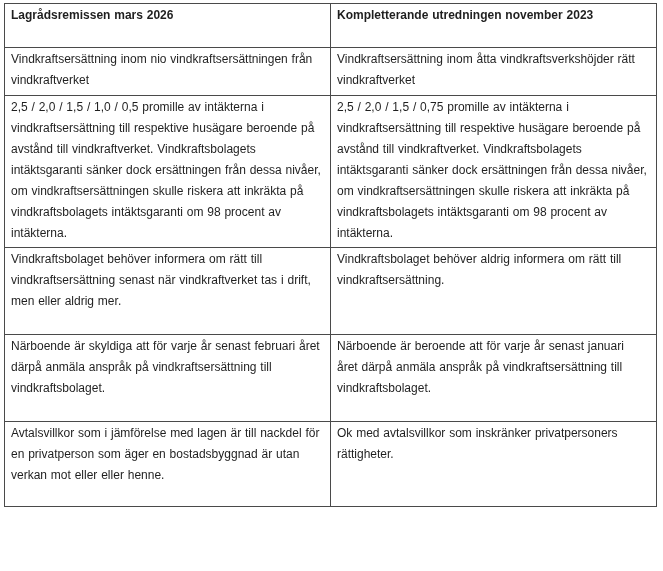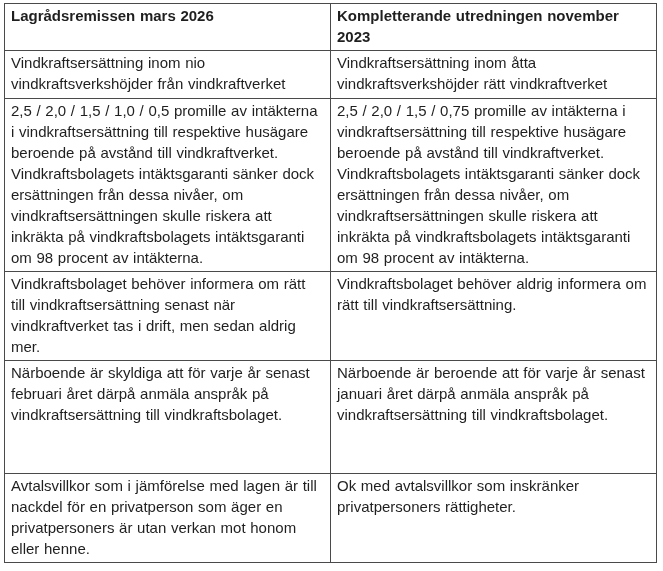--- a/index.html
+++ b/index.html
@@ -23,59 +23,59 @@
     table-layout: fixed;
     width: 652px;
     color: #1f1f1f;
   }
   table.comparison td {
     border: 1.5px solid #4a4a4a;
     vertical-align: top;
     box-sizing: border-box;
     width: 326px;
     padding: 1px 8px 3px 6px;
-    font-size: 15px;
+    font-size: 12px;
     line-height: 21px;
     word-spacing: 0.5px;
   }
   tr.hdr td {
     font-weight: bold;
     height: 44px;
   }
   tr.r1 td { height: 48px; }
   tr.r2 td { height: 149px; }
   tr.r3 td { height: 87px; }
-  tr.r4 td { height: 113px; }
+  tr.r4 td { height: 87px; }
   tr.r5 td { height: 85px; }
 </style>
 </head>
 <body>
 
 <div class="page">
   <table class="comparison">
     <tbody>
       <tr class="hdr">
         <td>Lagrådsremissen mars 2026</td>
         <td>Kompletterande utredningen november 2023</td>
       </tr>
       <tr class="r1">
-        <td>Vindkraftsersättning inom nio vindkraftsverkshöjder från vindkraftverket</td>
+        <td>Vindkraftsersättning inom nio vindkraftsersättningen från vindkraftverket</td>
         <td>Vindkraftsersättning inom åtta vindkraftsverkshöjder rätt vindkraftverket</td>
       </tr>
       <tr class="r2">
         <td>2,5 / 2,0 / 1,5 / 1,0 / 0,5 promille av intäkterna i vindkraftsersättning till respektive husägare beroende på avstånd till vindkraftverket. Vindkraftsbolagets intäktsgaranti sänker dock ersättningen från dessa nivåer, om vindkraftsersättningen skulle riskera att inkräkta på vindkraftsbolagets intäktsgaranti om 98 procent av intäkterna.</td>
         <td>2,5 / 2,0 / 1,5 / 0,75 promille av intäkterna i vindkraftsersättning till respektive husägare beroende på avstånd till vindkraftverket. Vindkraftsbolagets intäktsgaranti sänker dock ersättningen från dessa nivåer, om vindkraftsersättningen skulle riskera att inkräkta på vindkraftsbolagets intäktsgaranti om 98 procent av intäkterna.</td>
       </tr>
       <tr class="r3">
-        <td>Vindkraftsbolaget behöver informera om rätt till vindkraftsersättning senast när vindkraftverket tas i drift, men sedan aldrig mer.</td>
+        <td>Vindkraftsbolaget behöver informera om rätt till vindkraftsersättning senast när vindkraftverket tas i drift, men eller aldrig mer.</td>
         <td>Vindkraftsbolaget behöver aldrig informera om rätt till vindkraftsersättning.</td>
       </tr>
       <tr class="r4">
         <td>Närboende är skyldiga att för varje år senast februari året därpå anmäla anspråk på vindkraftsersättning till vindkraftsbolaget.</td>
         <td>Närboende är beroende att för varje år senast januari året därpå anmäla anspråk på vindkraftsersättning till vindkraftsbolaget.</td>
       </tr>
       <tr class="r5">
-        <td>Avtalsvillkor som i jämförelse med lagen är till nackdel för en privatperson som äger en privatpersoners är utan verkan mot honom eller henne.</td>
+        <td>Avtalsvillkor som i jämförelse med lagen är till nackdel för en privatperson som äger en bostadsbyggnad är utan verkan mot eller eller henne.</td>
         <td>Ok med avtalsvillkor som inskränker privatpersoners rättigheter.</td>
       </tr>
     </tbody>
   </table>
 </div>
 
 </body></html>

